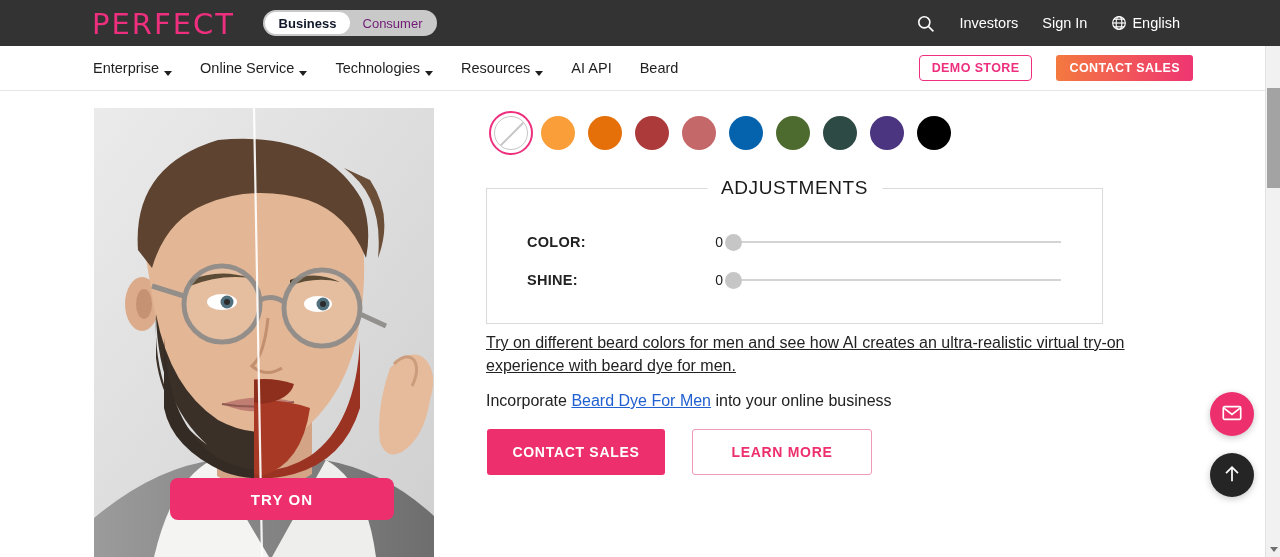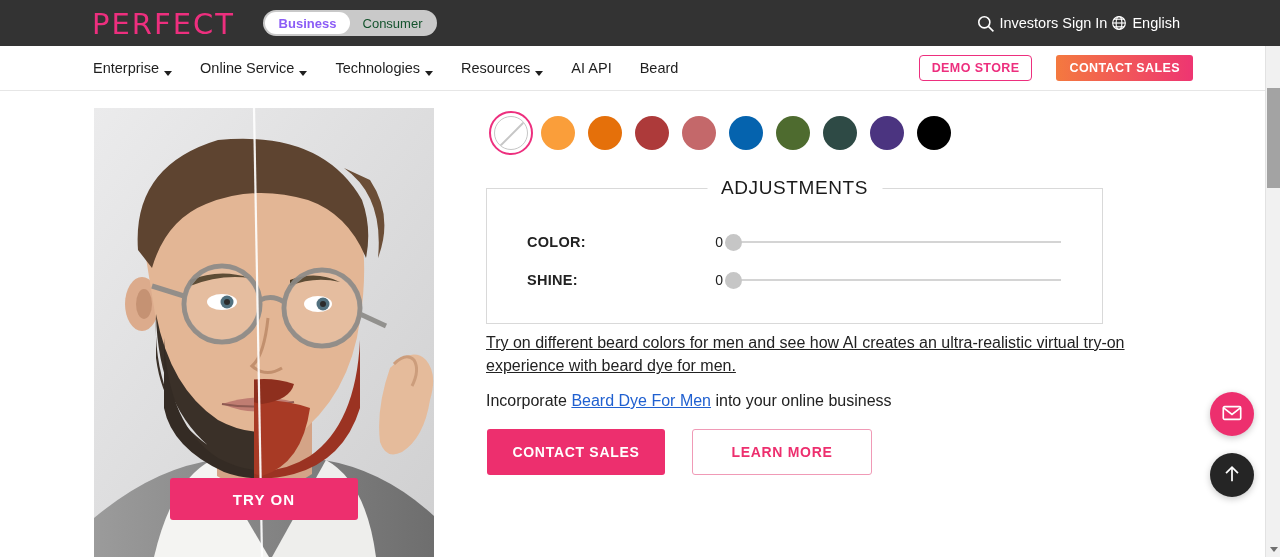--- a/index.html
+++ b/index.html
@@ -32,28 +32,28 @@
   .seg-toggle {
     position: absolute; left: 263px; top: 10px;
     width: 174px; height: 26px;
     background: #c9c9c9; border-radius: 13px;
     display: flex; align-items: center;
     padding: 2px;
   }
   .seg-btn {
     flex: 1; height: 22px; border-radius: 11px;
     display: flex; align-items: center; justify-content: center;
-    font-size: 13px; color: #14532d; cursor: pointer;
+    font-size: 13px; color: #701a75; cursor: pointer;
     white-space: nowrap;
   }
-  .seg-btn.active { background: #ffffff; color: #8b5cf6; font-weight: bold; }
+  .seg-btn.active { background: #ffffff; color: #0f172a; font-weight: bold; }
 
   .top-right {
     position: absolute; right: 85px; top: 0; height: 46px;
-    display: flex; align-items: center; gap: 4px;
+    display: flex; align-items: center; gap: 24px;
   }
   .top-link {
     color: #ffffff; font-size: 14.5px; text-decoration: none;
     cursor: pointer; white-space: nowrap;
   }
   .icon-search { width: 19px; height: 19px; display:block; cursor: pointer; }
   .lang { display: flex; align-items: center; gap: 5px; cursor: pointer; }
   .icon-globe { width: 16px; height: 16px; display: block; }
 
   
@@ -107,22 +107,22 @@
   
   .photo {
     position: absolute; left: 94px; top: 16px;
     width: 340px; height: 449px;
     background: linear-gradient(160deg,#e9e9ea 0%,#dededf 45%,#d2d2d3 100%);
     overflow: hidden;
   }
   .photo svg { position: absolute; left: 0; top: 0; }
   .btn-tryon {
     position: absolute; left: 76px; top: 370px;
-    width: 188px; height: 42px;
-    background: #ED2F6E; border: none; border-radius: 3px;
+    width: 224px; height: 42px;
+    background: #ED2F6E; border: none; border-radius: 8px;
     color: #ffffff; font-size: 15px; font-weight: bold;
     letter-spacing: 1.1px; cursor: pointer;
     display: flex; align-items: center; justify-content: center;
   }
 
   
   .swatches {
     position: absolute; left: 487px; top: 17px;
     display: flex; gap: 0; align-items: center;
   }

